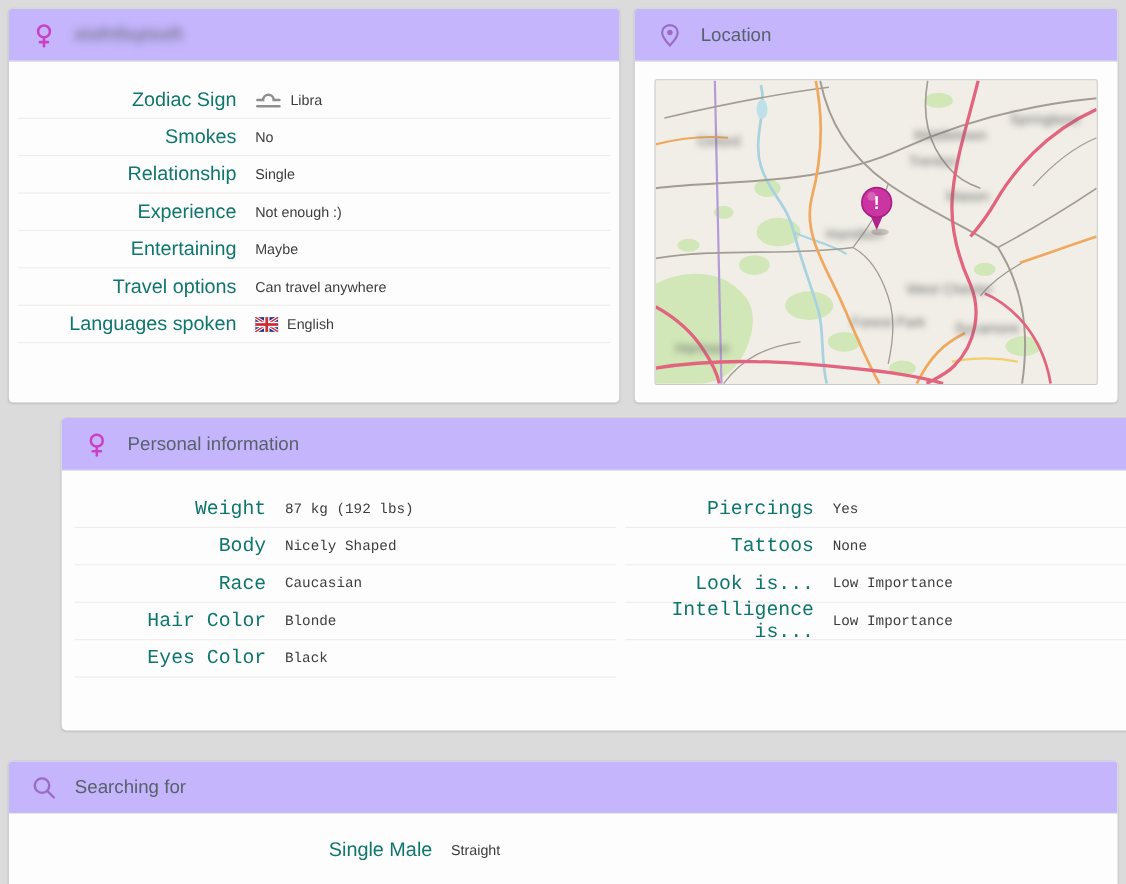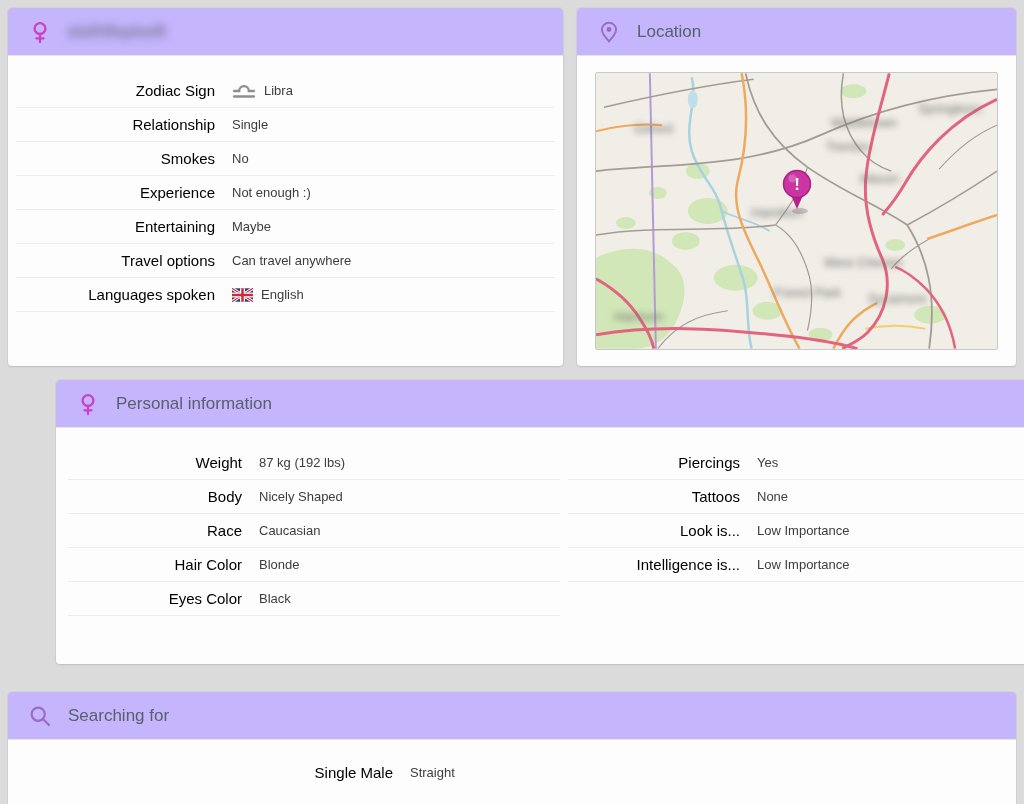--- a/index.html
+++ b/index.html
@@ -20,42 +20,42 @@
   }
   .card-header .hicon{width:24px;height:24px;margin-right:16px;flex-shrink:0;display:flex;align-items:center;justify-content:center;}
   .card-title{font-size:17px;color:#58616a;}
   .blur-name{
     font-size:16px;color:#4c4c4c;letter-spacing:1px;
     filter:blur(4px);user-select:none;
   }
   .rows{padding:18px 8px 0 8px;}
   .row{display:flex;align-items:center;height:34px;border-bottom:1px solid #efedeb;box-sizing:border-box;}
   .row.no-line{border-bottom:none;}
-  .row-label{text-align:right;color:#000000;font-size:15px;flex-shrink:0;}
+  .row-label{text-align:right;color:#0f766e;font-size:18px;flex-shrink:0;}
   .row-value{margin-left:17px;color:#3d3d3d;font-size:13px;display:flex;align-items:center;gap:8px;white-space:nowrap;}
   
   #card-profile{left:8px;top:8px;width:555px;height:358px;}
   #card-profile .row-label{width:199px;}
   
   #card-location{left:577px;top:8px;width:439px;height:358px;}
   .map-wrap{
     position:relative;margin:16px 18px 0 18px;width:401px;height:276px;
     border:1px solid #c9c9c9;border-radius:2px;background:#f1eee7;overflow:hidden;
   }
   .map-base{position:absolute;left:0;top:0;filter:blur(.4px);}
   .map-labels{position:absolute;left:0;top:0;width:100%;height:100%;}
   .map-label{
     position:absolute;font-size:13px;color:#6e6e6e;filter:blur(3px);
     white-space:nowrap;user-select:none;
   }
   .marker{position:absolute;left:186px;top:96px;}
   
   #card-personal{left:8px;top:380px;width:1008px;height:284px;margin-left:48px;}
   .cols{display:flex;}
-  .col{padding-top:18px;box-sizing:border-box;}
+  .col{padding-top:18px;box-sizing:border-box;font-family:Liberation Mono, monospace;}
   .col-left{width:504px;padding-left:12px;padding-right:0;}
   .col-left .row-label{width:174px;}
   .col-right{width:504px;padding-left:8px;}
   .col-right .row-label{width:172px;}
   .col .row{border-bottom:1px solid #efedeb;}
   
   #card-search{left:8px;top:692px;width:1008px;height:116px;}
   #card-search .rows{padding-top:15px;}
   #card-search .row-label{width:377px;}
   .flag{display:inline-block;line-height:0;}
@@ -81,26 +81,26 @@
         <span style="line-height:0;">
           <svg width="24" height="17" viewBox="0 0 24 17" fill="none" stroke="#8e8e8e" stroke-width="2.3" stroke-linecap="round">
             <path d="M2,14.5 H22"></path>
             <path d="M2,9 H7.2 A4.8,4.8 0 0 1 16.8,9 H22"></path>
           </svg>
         </span>
         <span>Libra</span>
       </span>
     </div>
     <div class="row">
+      <span class="row-label">Smokes</span>
+      <span class="row-value">No</span>
+    </div>
+    <div class="row">
       <span class="row-label">Relationship</span>
       <span class="row-value">Single</span>
-    </div>
-    <div class="row">
-      <span class="row-label">Smokes</span>
-      <span class="row-value">No</span>
     </div>
     <div class="row">
       <span class="row-label">Experience</span>
       <span class="row-value">Not enough :)</span>
     </div>
     <div class="row">
       <span class="row-label">Entertaining</span>
       <span class="row-value">Maybe</span>
     </div>
     <div class="row">

